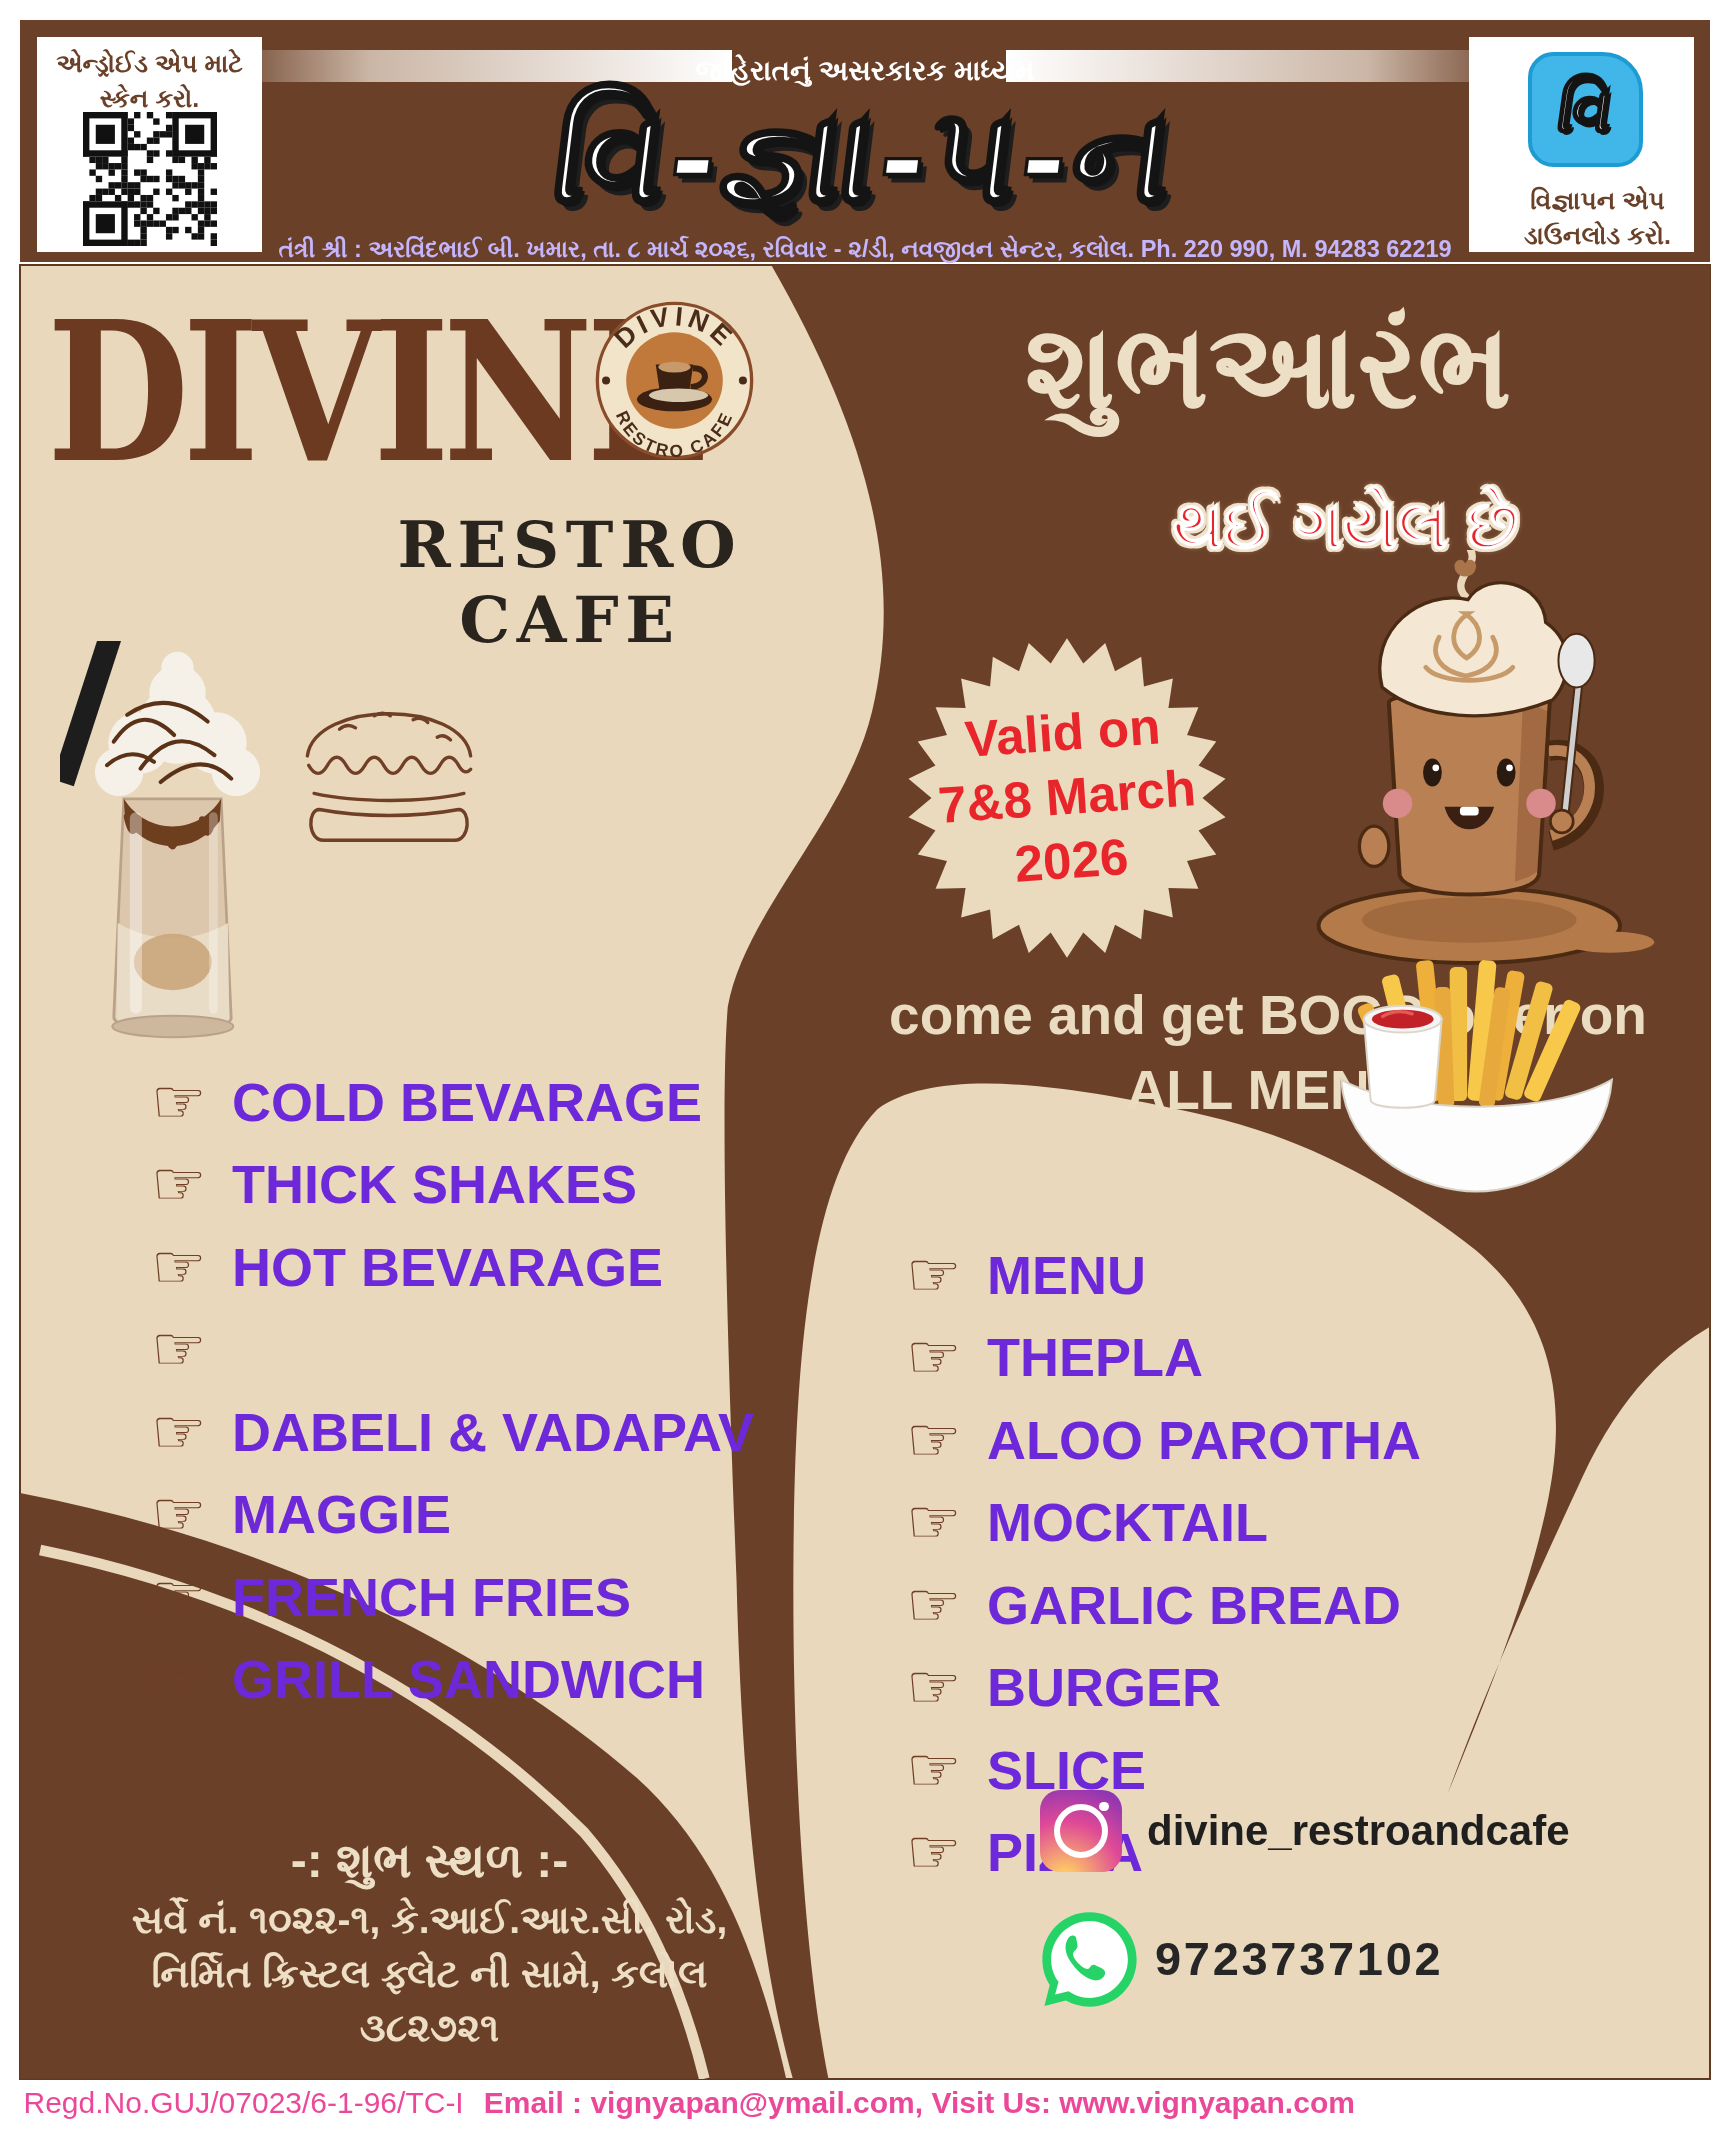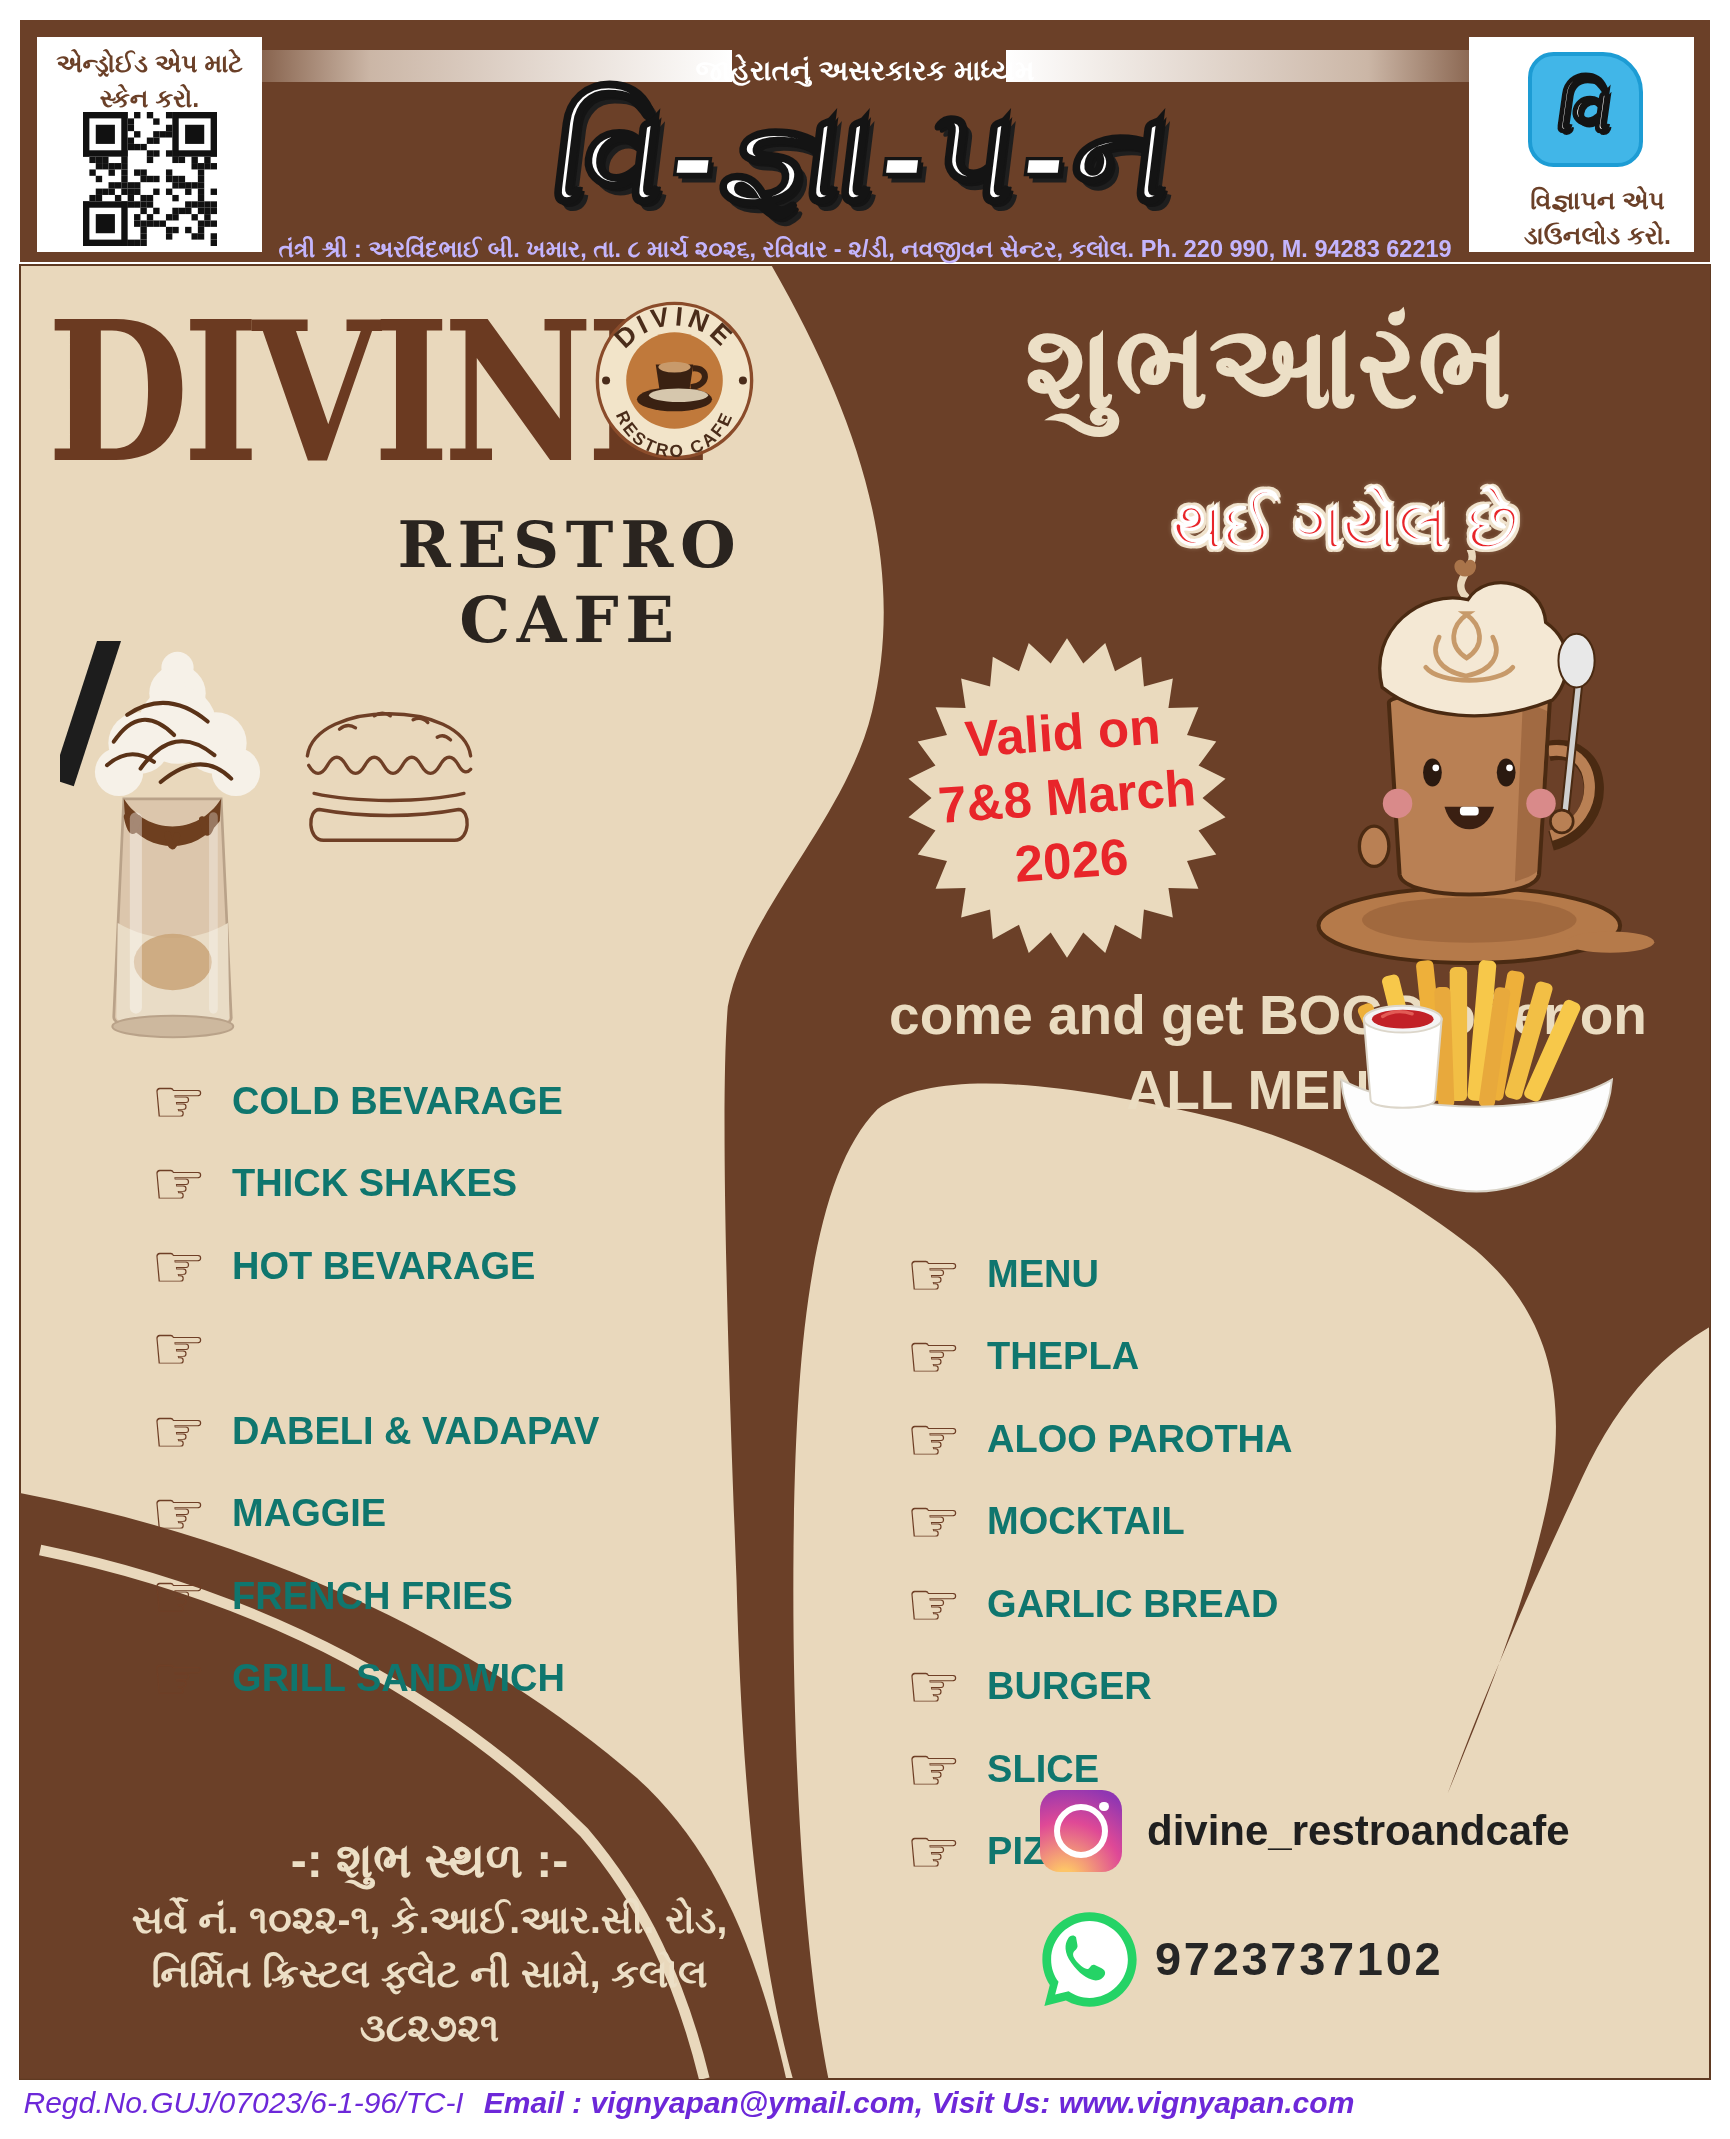--- a/index.html
+++ b/index.html
@@ -46,38 +46,38 @@
 
   .valid-badge-wrap{left:886px;top:372px;width:322px;height:322px;}
   .valid-text{left:0;top:64px;width:322px;text-align:center;color:#e8252a;font-weight:bold;
               font-size:51px;line-height:64px;transform:rotate(-4deg);}
 
   .bogo{left:812px;top:713px;width:872px;text-align:center;color:#eadcc1;font-size:55px;font-weight:bold;line-height:75px;}
 
   .menu{list-style:none;margin:0;padding:0;}
   .menu li{position:absolute;height:83px;display:flex;align-items:center;gap:25.5px;}
   .finger{color:#6f3f26;font-size:62px;line-height:62px;}
-  .menu-label{color:#0f766e;font-size:38px;font-weight:bold;white-space:nowrap;}
+  .menu-label{color:#6d28d9;font-size:54px;font-weight:bold;white-space:nowrap;}
   .menu-left{left:131px;top:0;}
   .menu-right{left:886px;top:0;}
 
   .venue{left:74px;top:1564px;width:671px;text-align:center;color:#ecdfc6;}
   .venue-title{font-size:48px;font-weight:bold;line-height:64px;}
   .venue-line{font-size:39px;font-weight:bold;line-height:54px;}
 
   .ig-icon{left:1020px;top:1525px;width:82px;height:82px;border-radius:20px;
            background:radial-gradient(circle at 30% 110%,#fdc468 10%,#df4996 55%,#9036b2 90%);
            display:flex;align-items:center;justify-content:center;}
   .ig-icon .lens{width:42px;height:42px;border:6px solid #ffffff;border-radius:50%;}
   .ig-icon .dot{position:absolute;right:13.4px;top:12px;width:9.4px;height:9.4px;border-radius:50%;background:#ffffff;}
   .ig-text{left:1127px;top:1542px;color:#1f1f1f;font-size:42px;font-weight:bold;}
   .wa-icon{left:1019px;top:1644px;}
   .wa-text{left:1135px;top:1666px;color:#262626;font-size:47px;font-weight:bold;letter-spacing:2.7px;}
 
-  .footer{left:23.5px;top:2086px;width:1678px;color:#6d28d9;font-size:30px;font-style:italic;}
+  .footer{left:23.5px;top:2086px;width:1678px;color:#ec4899;font-size:30px;}
   .footer b{margin-left:20px;}
 </style>
 </head>
 <body>
 
 <div class="page">
 
   <div class="abs masthead">
     <div class="abs grad-bar grad-left"></div>
     <div class="abs grad-bar grad-right"></div>

